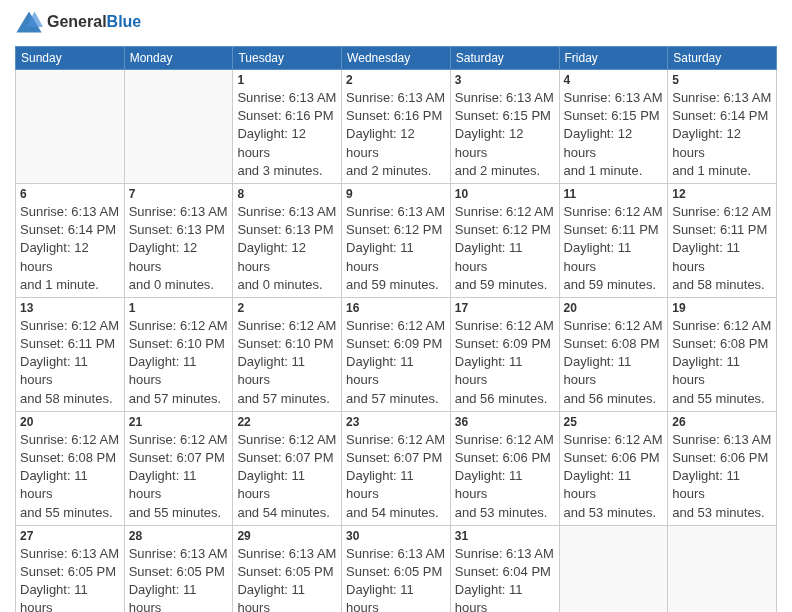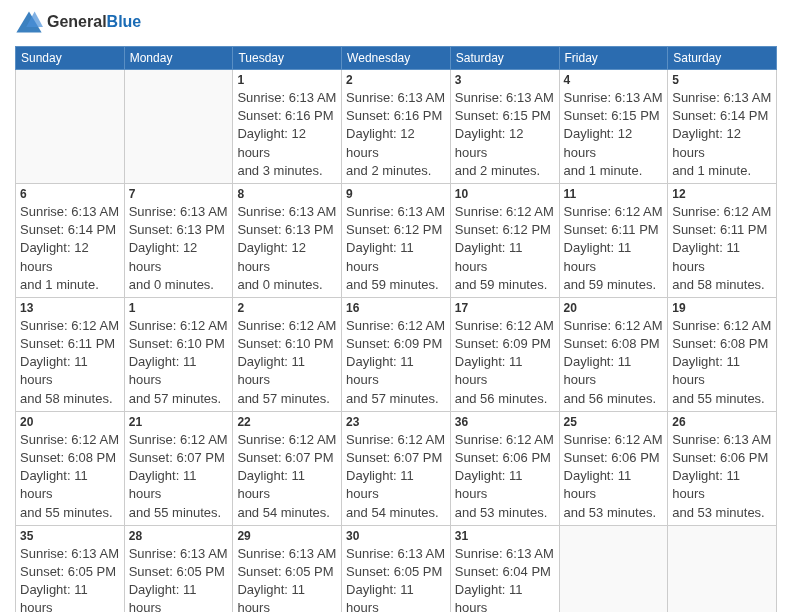--- a/index.html
+++ b/index.html
@@ -303,21 +303,21 @@
           <td>
             <div class="day-number">26</div>
             <div class="day-info" style="white-space: pre-line;">Sunrise: 6:13 AM
 Sunset: 6:06 PM
 Daylight: 11 hours
 and 53 minutes.</div>
           </td>
         </tr>
         <tr>
           <td>
-            <div class="day-number">35</div>
+            <div class="day-number">27</div>
             <div class="day-info" style="white-space: pre-line;">Sunrise: 6:13 AM
 Sunset: 6:05 PM
 Daylight: 11 hours
 and 52 minutes.</div>
           </td>
           <td>
             <div class="day-number">28</div>
             <div class="day-info" style="white-space: pre-line;">Sunrise: 6:13 AM
 Sunset: 6:05 PM
 Daylight: 11 hours

